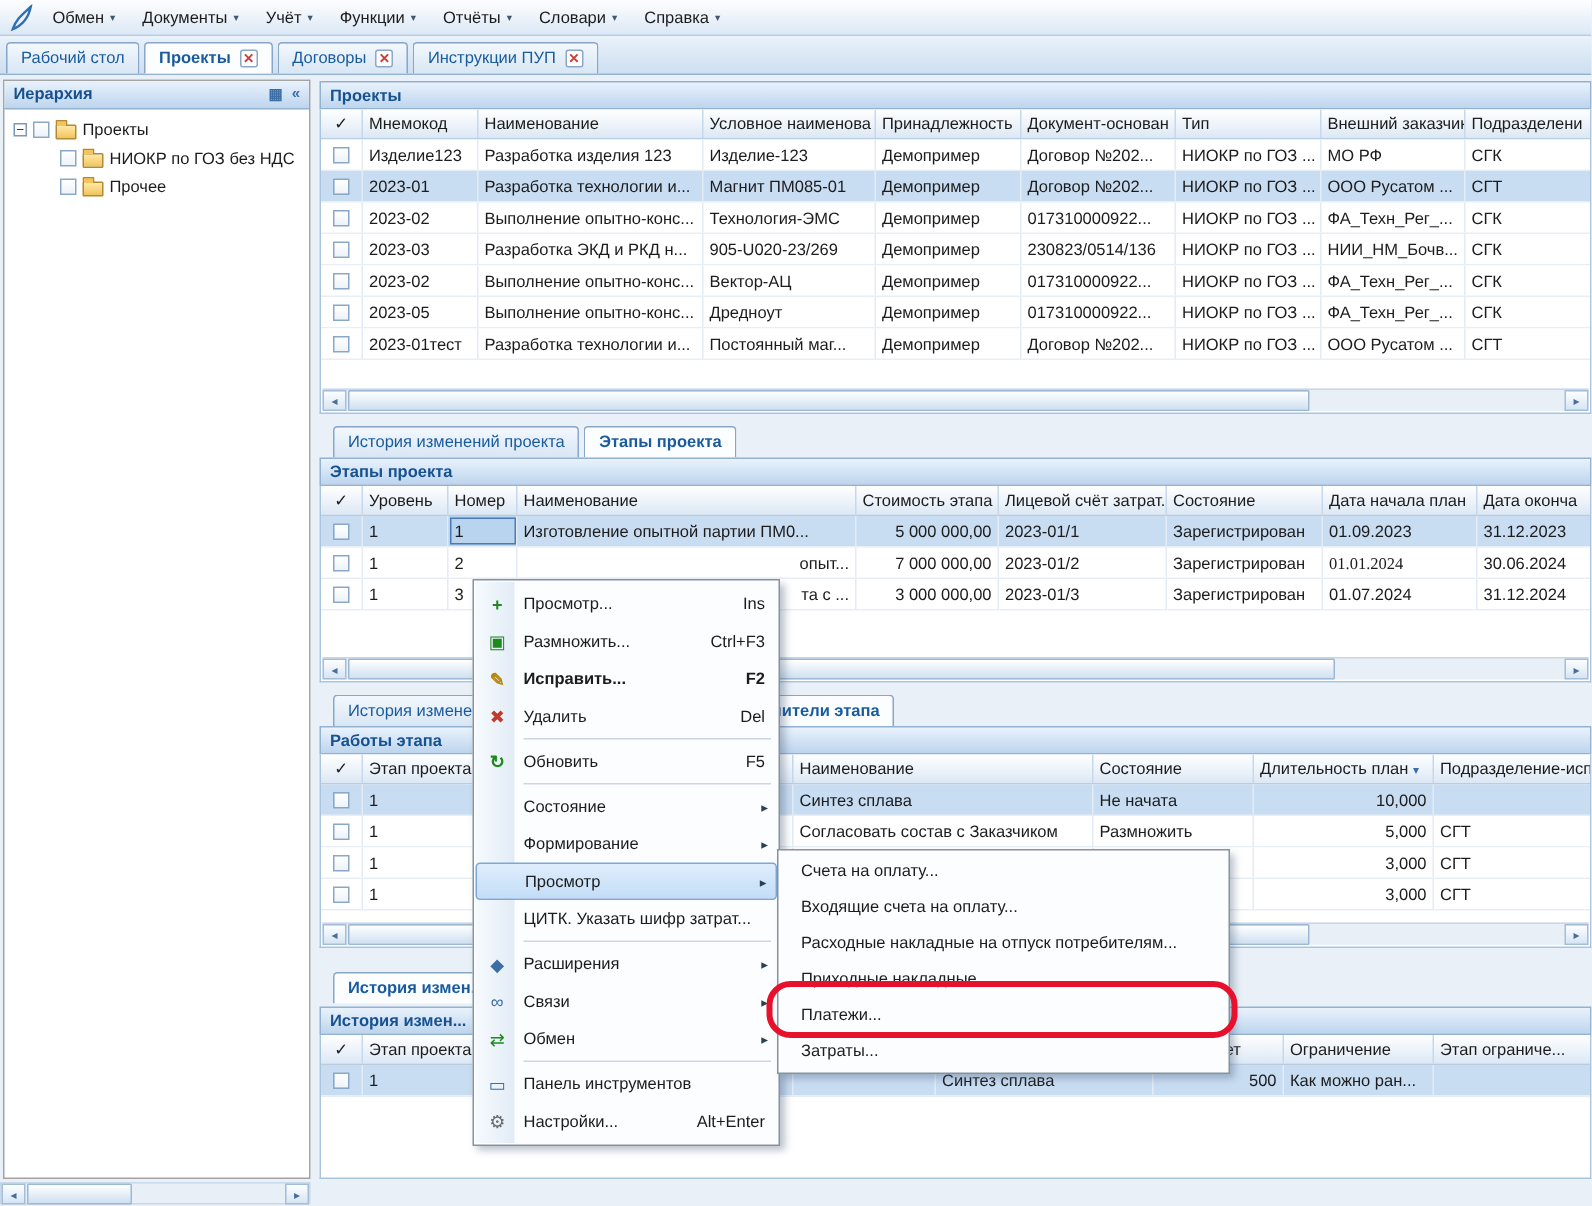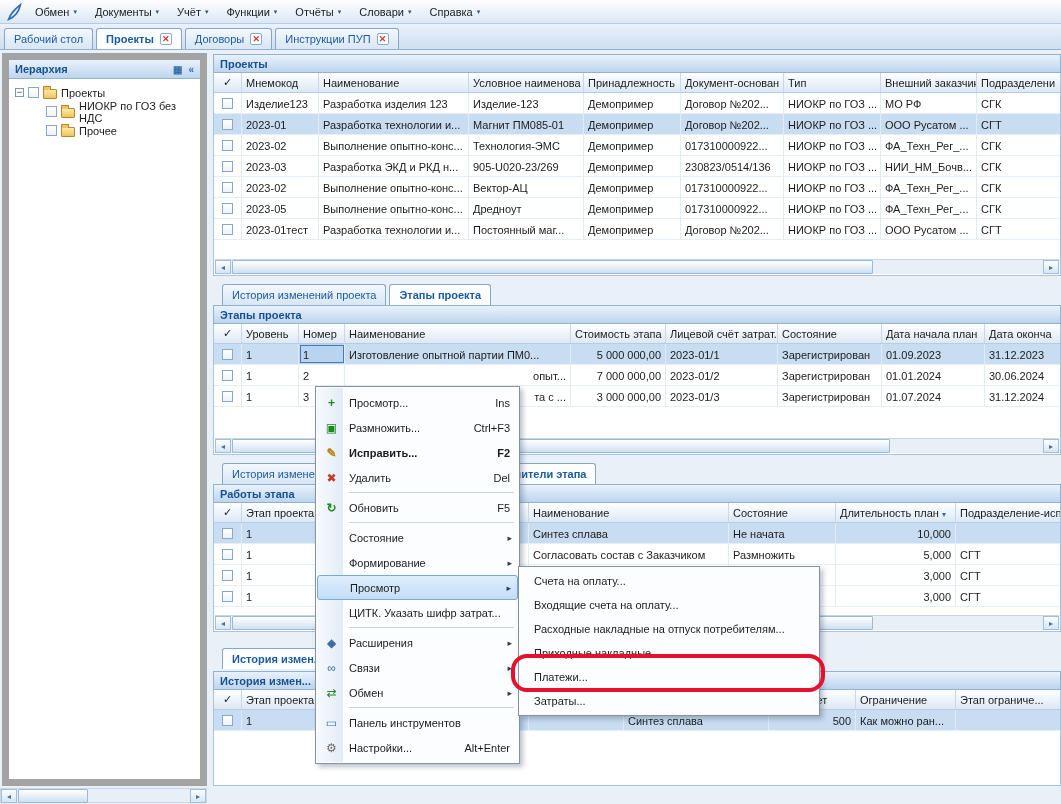--- a/index.html
+++ b/index.html
@@ -21,21 +21,21 @@
     background:linear-gradient(#eaf2fb,#cddff0); border-bottom:1px solid #93b2d0;
     display:flex; align-items:flex-end; gap:3px; padding:0 0 0 4px; }
   .tab { height:21px; display:flex; align-items:center; padding:0 9px;
     border:1px solid #88a7c7; border-bottom:none; border-radius:3px 3px 0 0;
     background:linear-gradient(#f3f8fd,#d8e6f4); color:#1a5b9e; white-space:nowrap; }
   .tab.active { background:#fbfdff; font-weight:bold; }
   .tclose { width:12px; height:12px; border:1px solid #8aa8c8; background:#fff; color:#d03a3a;
     font-size:9px; line-height:10px; text-align:center; border-radius:2px; font-weight:bold; margin-left:6px; }
   
   #sidebar { position:absolute; left:2px; top:53px; width:205px; height:733px;
-    background:#fff; border:7px solid #a3a3a3; display:flex; flex-direction:column; }
+    background:#fff; border:1px solid #a3a3a3; display:flex; flex-direction:column; }
   .panel-hdr { height:19px; background:linear-gradient(#e9f2fc,#bdd5ee);
     border-bottom:1px solid #93b2d0; color:#17518f; font-weight:bold;
     display:flex; align-items:center; padding:0 6px; flex:none; }
   .hdr-icons { margin-left:auto; display:flex; gap:6px; color:#3a6ea5; font-size:10px; }
   #tree { padding:4px 2px; }
   .tree-row { height:19px; display:flex; align-items:center; gap:4px; }
   .expander { width:9px; height:9px; border:1px solid #7a99b8; background:#fff;
     font-size:9px; line-height:7px; text-align:center; color:#333; flex:none; }
   .exp-sp { width:9px; flex:none; }
   .cb { width:11px; height:11px; border:1px solid #89a8c8;
@@ -354,21 +354,21 @@
         <div class="grid-row">
           <div class="g-cell check-col">
             <span class="cb"></span>
           </div>
           <div class="g-cell" style="width: 57px;">1</div>
           <div class="g-cell" style="width: 46px;">2</div>
           <div class="g-cell al-r" style="width: 226px;">опыт...</div>
           <div class="g-cell al-r" style="width: 95px;">7 000 000,00</div>
           <div class="g-cell" style="width: 112px;">2023-01/2</div>
           <div class="g-cell" style="width: 104px;">Зарегистрирован</div>
-          <div class="g-cell" style="width: 103px;">01.01.2024</div>
+          <div class="g-cell" style="width: 103px; font-family: Liberation Serif, serif;">01.01.2024</div>
           <div class="g-cell" style="width: 100px;">30.06.2024</div>
         </div>
         <div class="grid-row">
           <div class="g-cell check-col">
             <span class="cb"></span>
           </div>
           <div class="g-cell" style="width: 57px;">1</div>
           <div class="g-cell" style="width: 46px;">3</div>
           <div class="g-cell al-r" style="width: 226px;">та с ...</div>
           <div class="g-cell al-r" style="width: 95px;">3 000 000,00</div>

